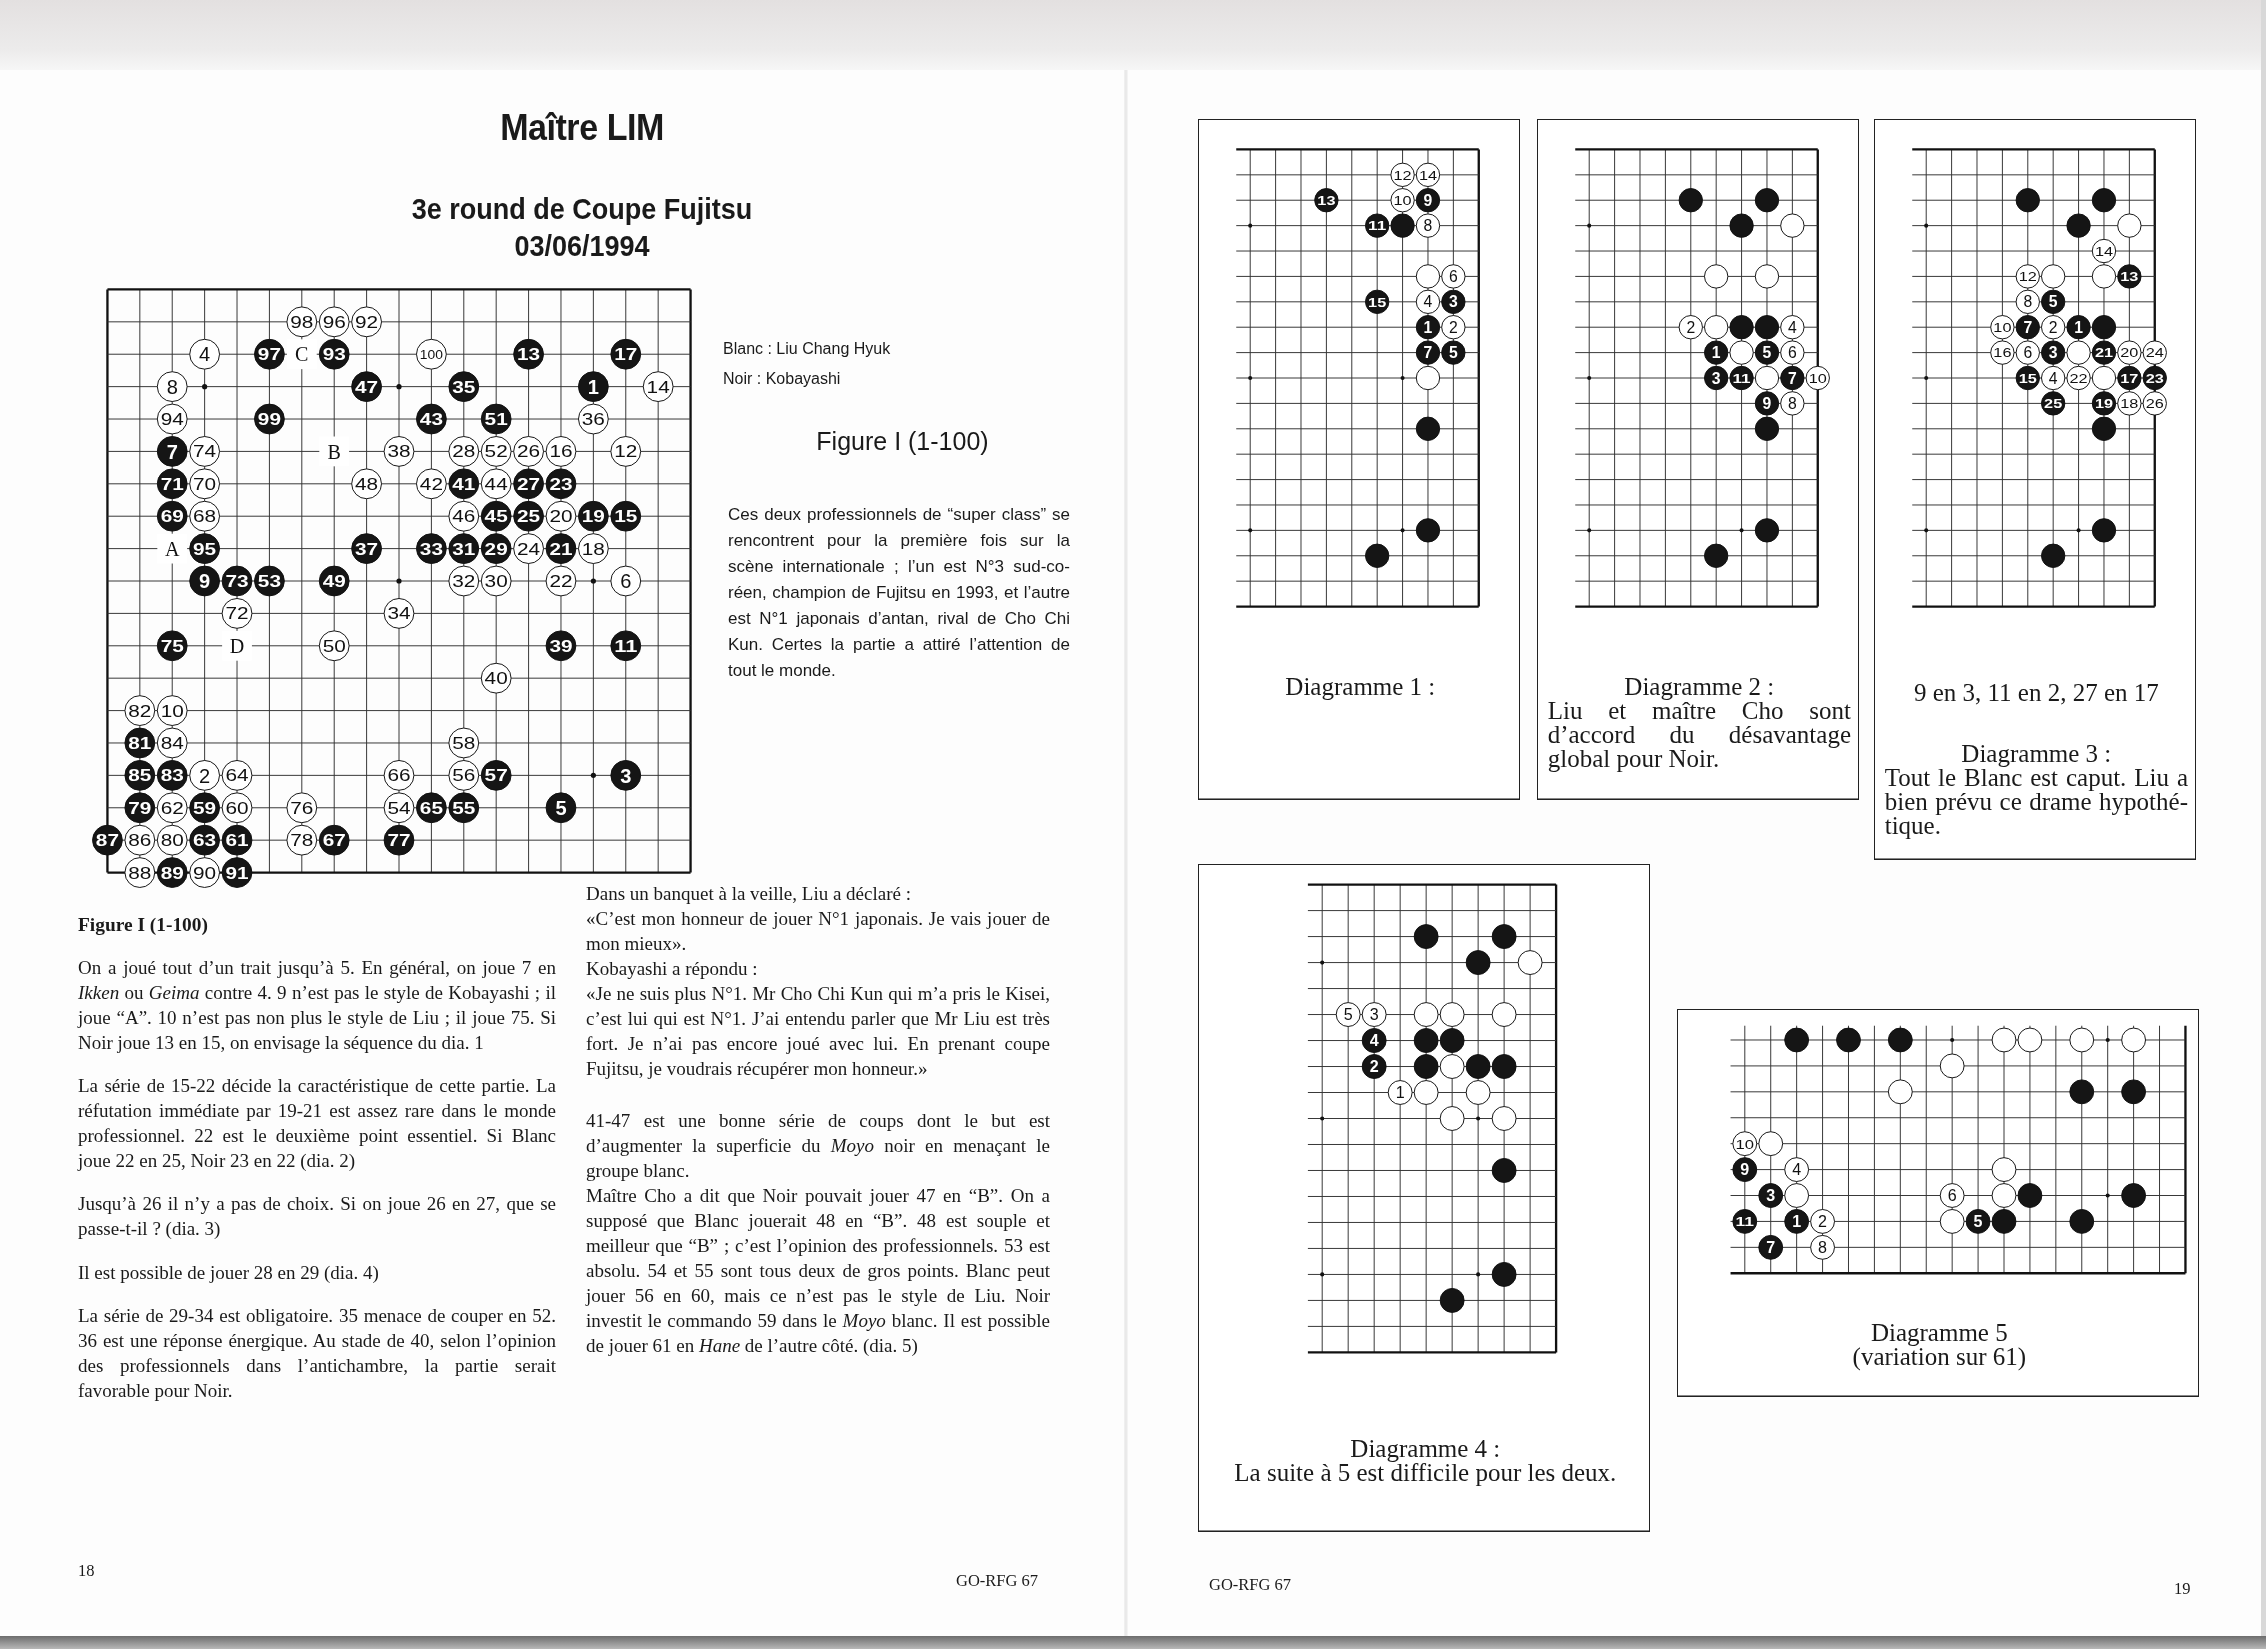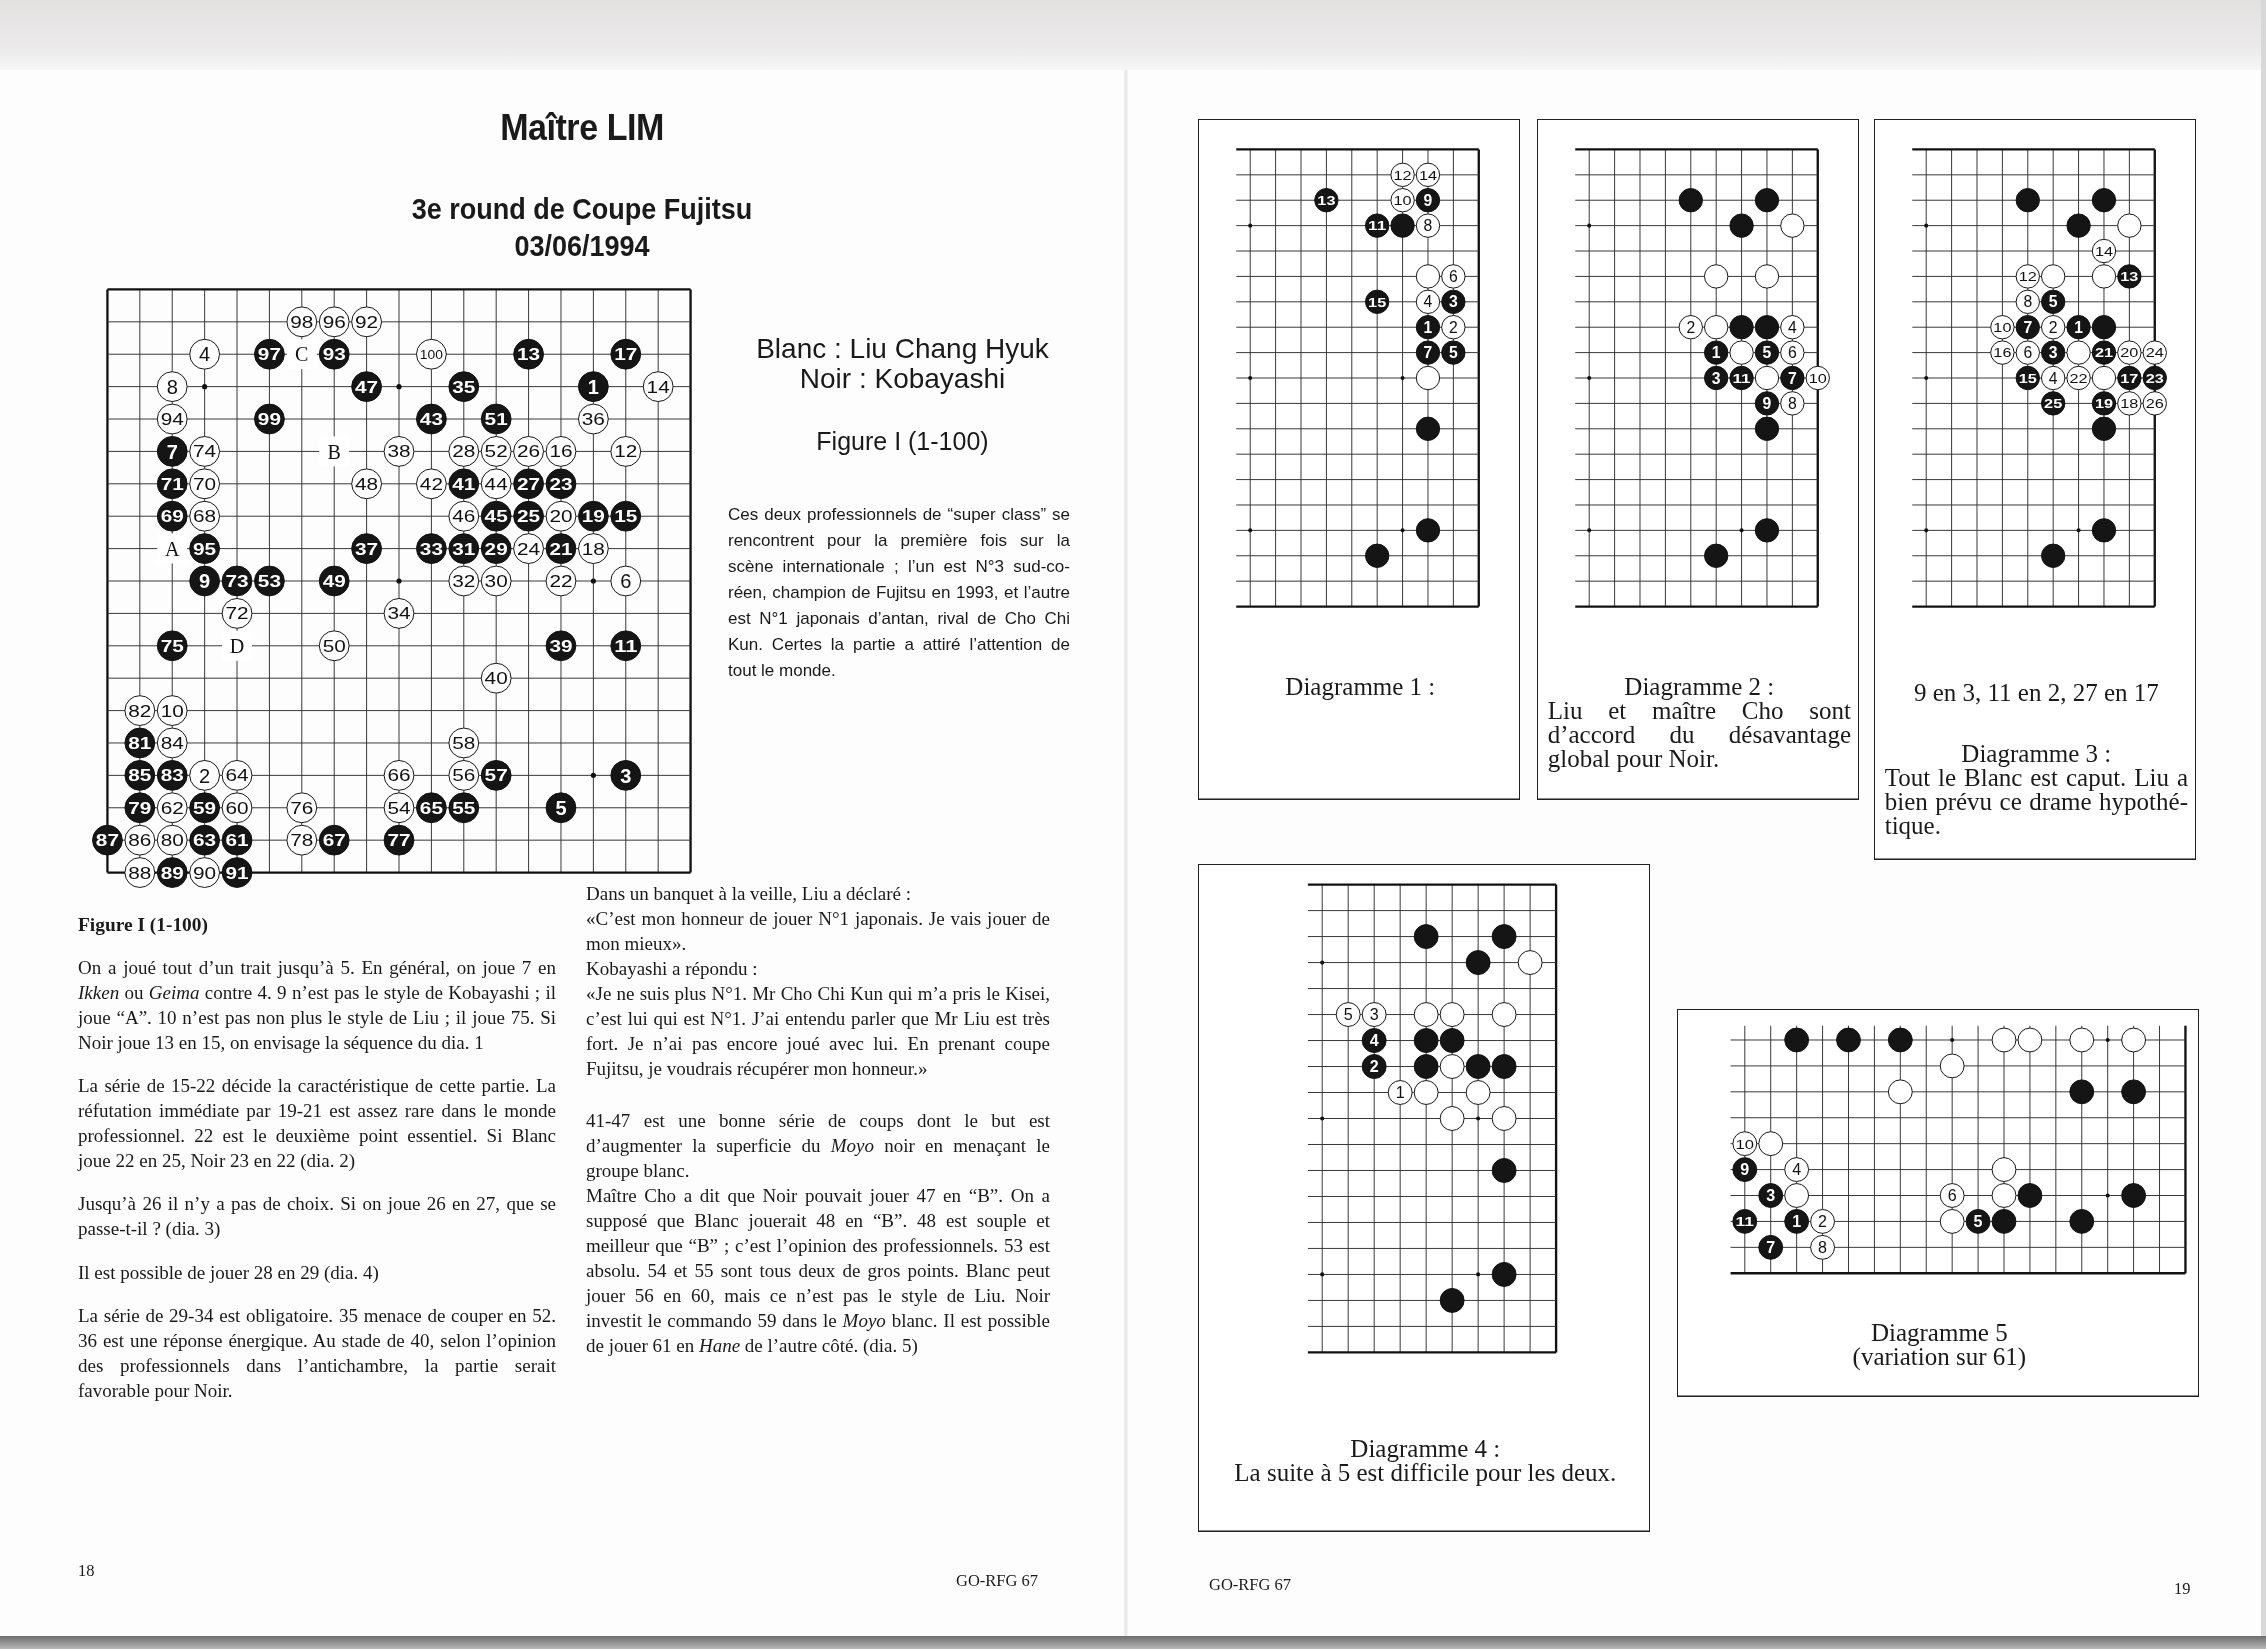--- a/index.html
+++ b/index.html
@@ -22,22 +22,22 @@
 
   .sans { font-family: "Liberation Sans", sans-serif; }
   .title { position: absolute; left: 0; width: 1164px; text-align: center;
     font-size: 37px; font-weight: bold; top: 37px; letter-spacing: -0.5px; transform: scaleX(0.92); }
   .subtitle { position: absolute; left: 0; width: 1164px; text-align: center; font-weight: bold;
     font-size: 30px; line-height: 37px; top: 120px; transform: scaleX(0.9); }
 
   .board-wrap { position: absolute; }
   .board-wrap svg { display: block; overflow: visible; }
 
-  .players { position: absolute; left: 723px; top: 264px; width: 359px; text-align: center;
-    font-size: 28px; line-height: 30px; }
+  .players { position: absolute; left: 723px; top: 264px; width: 359px; text-align: left;
+    font-size: 16px; line-height: 30px; }
   .figure-label { position: absolute; left: 723px; top: 357px; width: 359px; text-align: center; font-size: 25px; }
   .intro { position: absolute; left: 728px; top: 432px; width: 342px; font-size: 17px; line-height: 26px;
     text-align: justify; hyphens: manual; }
 
   .col-text { position: absolute; font-size: 19px; line-height: 25px; text-align: justify; }
   .col-text p { margin: 0 0 18.4px 0; }
   .col-text h4 { margin: 0 0 17.5px 0; font-size: 19.4px; font-weight: bold; }
   .col-a { left: 78px; top: 842px; width: 478px; }
   .col-b { left: 586px; top: 811px; width: 464px; }
   .col-b p.tight { margin-bottom: 0; }

